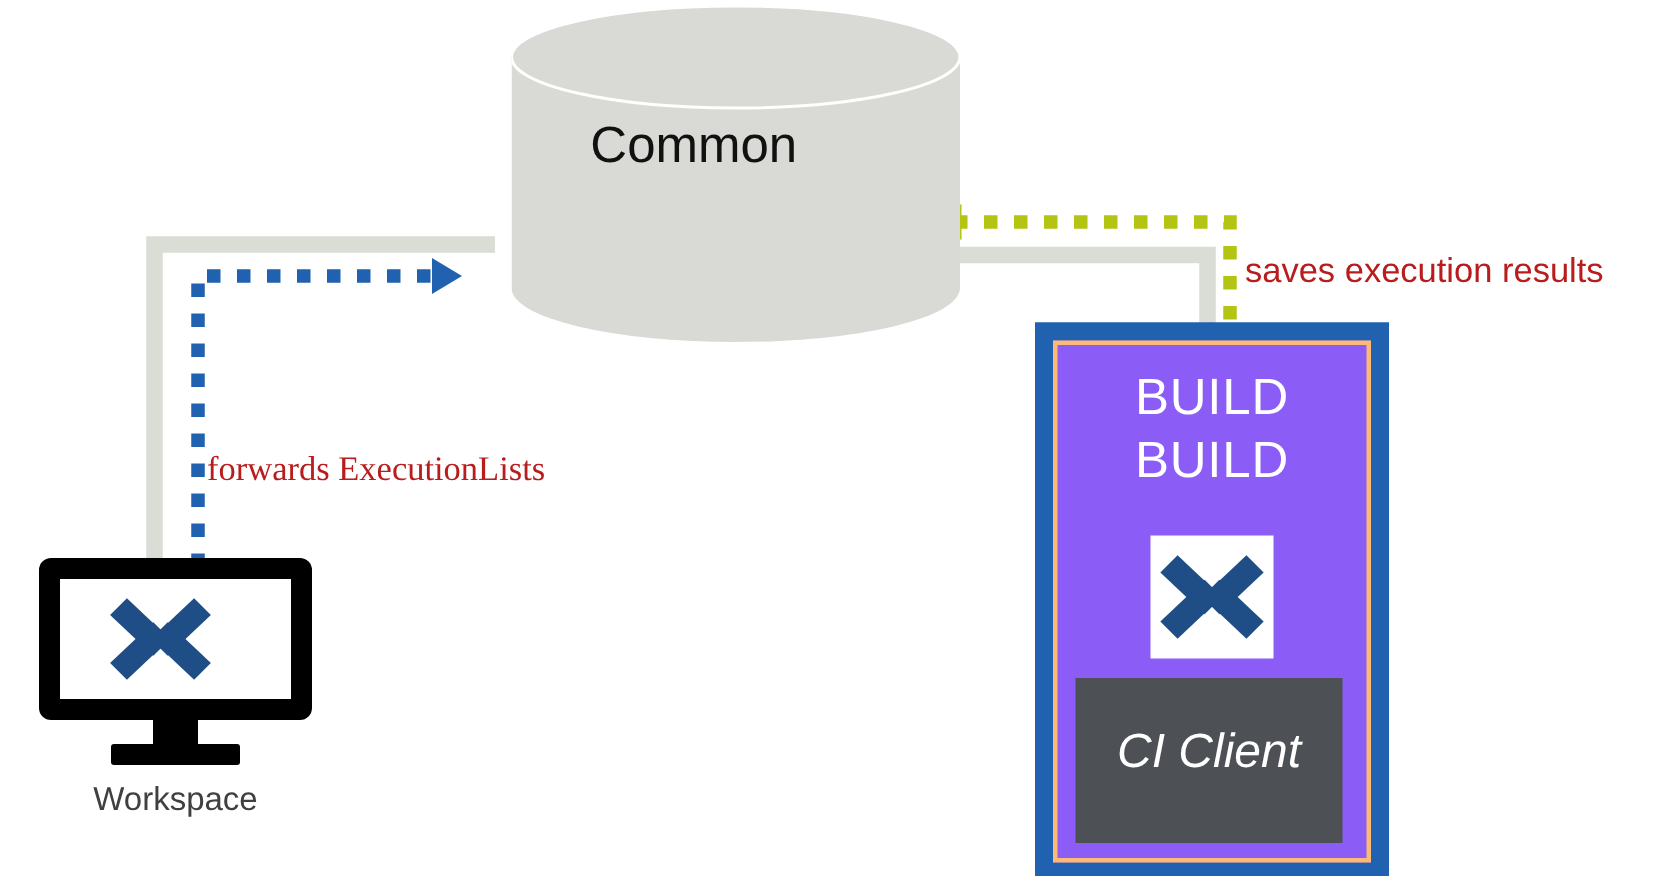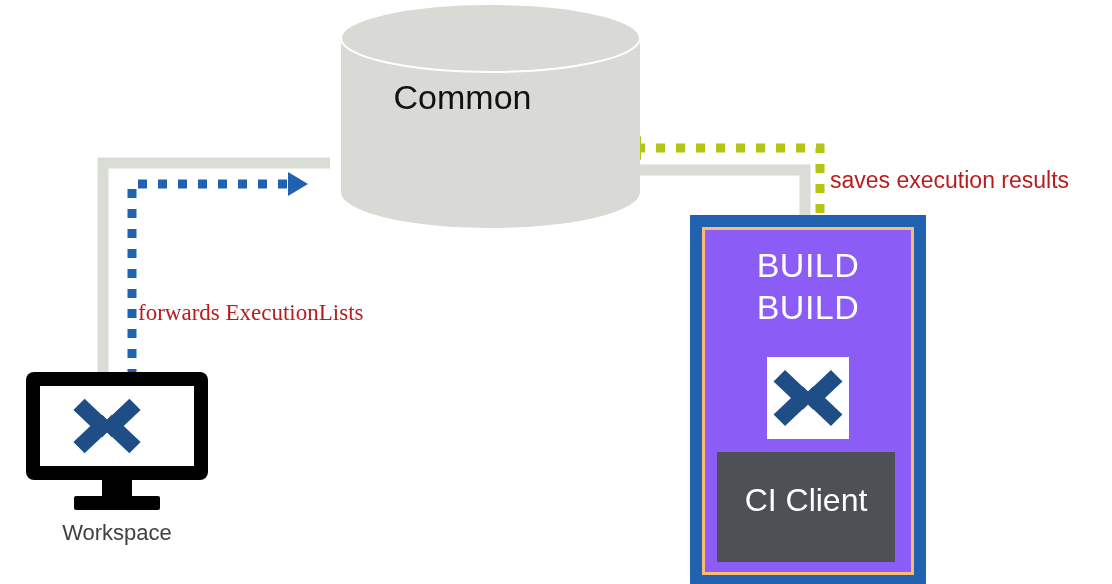--- a/index.html
+++ b/index.html
@@ -90,20 +90,21 @@
   }
   #ci-client-label {
     position: absolute;
     left: 0;
     top: 28px;
     width: 100%;
     text-align: center;
     color: #ffffff;
     font-size: 32px;
     line-height: 40px;
+    font-style: italic;
   }
 
   
   #workspace { left: 24px; top: 370px; width: 186px; height: 180px; }
   #workspace-label {
     position: absolute;
     left: 0;
     top: 150px;
     width: 186px;
     text-align: center;

